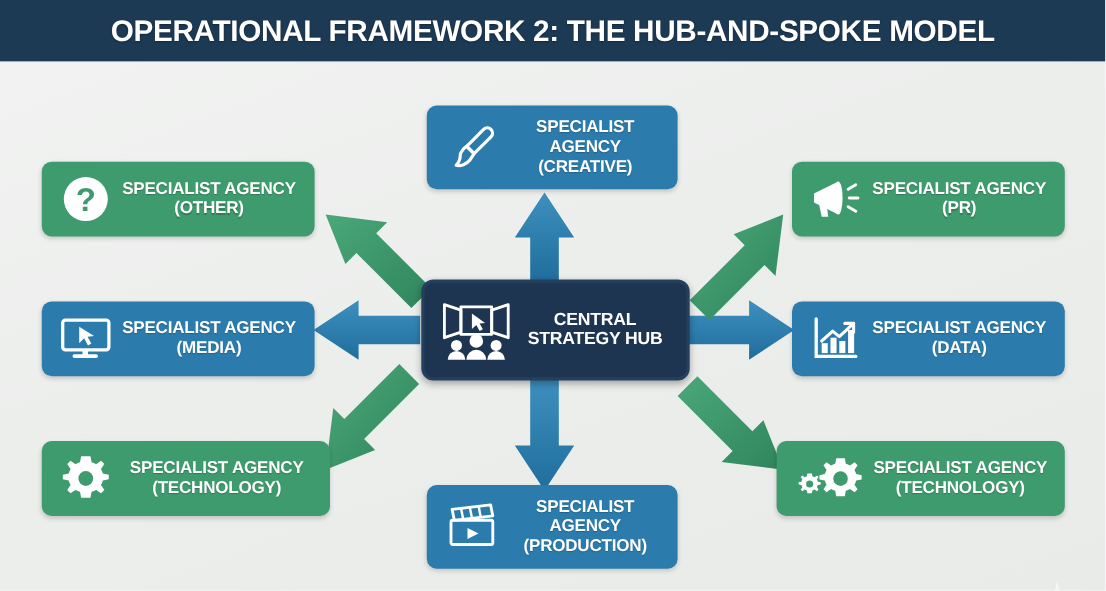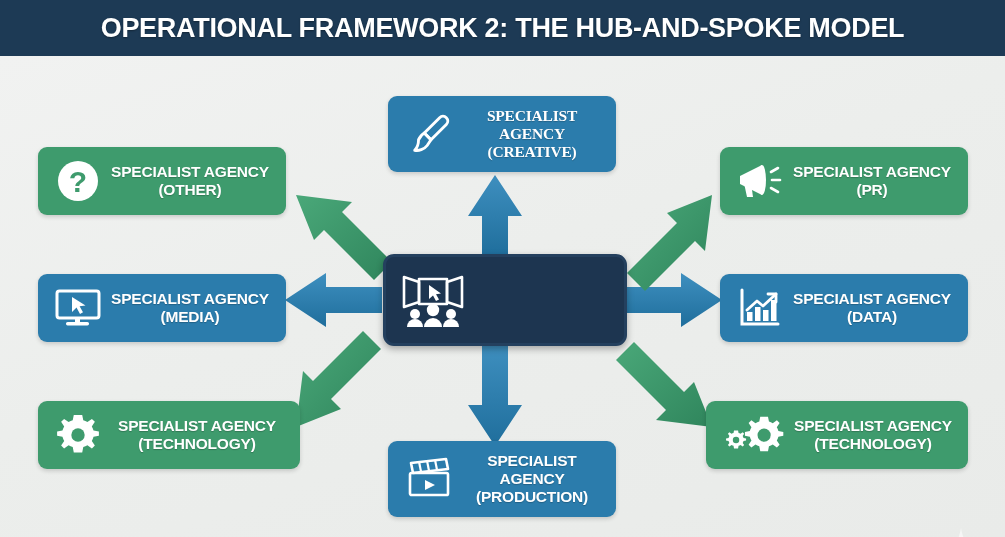--- a/index.html
+++ b/index.html
@@ -205,21 +205,21 @@
 
       <g>
         <polygon points="712,371 656,364 666,354 616,304 634,286 684,336 694,326" fill="url(#ggreen)"></polygon>
       </g>
     </svg>
 
     <svg class="sparkle" style="left:935px; top:470px;" width="52" height="52" viewBox="0 0 52 52">
       <path d="M26 2 C29 18 34 23 50 26 C34 29 29 34 26 50 C23 34 18 29 2 26 C18 23 23 18 26 2 Z" fill="#ffffff" opacity="0.65"></path>
     </svg>
 
-    <div class="node blue node-tall" style="left:388px; top:40px; width:228px;font-family:Liberation Serif, serif;">
+    <div class="node blue node-tall" style="left:388px; top:40px; width:228px;">
       <div class="node-icon">
         <svg width="46" height="46" viewBox="0 0 48 48">
           <g fill="none" stroke="#ffffff" stroke-width="3" stroke-linejoin="round" stroke-linecap="round">
             <path d="M40 7 C42 9 42 12 40 14 L24 30 L17 23 L33 7 C35 5 38 5 40 7 Z"></path>
             <path d="M17 23 L24 30 L20 36 C17 40 11 42 7 41 C10 38 11 34 11 30 C13 26 15 24 17 23 Z"></path>
           </g>
         </svg>
       </div>
       <div class="node-label">SPECIALIST
 AGENCY
@@ -351,17 +351,19 @@
             <circle cx="33" cy="39" r="6.2"></circle>
             <path d="M24 56 a9 9 0 0 1 18 0 Z"></path>
             <circle cx="15" cy="43" r="5"></circle>
             <path d="M7 56 a8 8 0 0 1 16 0 Z"></path>
             <circle cx="51" cy="43" r="5"></circle>
             <path d="M43 56 a8 8 0 0 1 16 0 Z"></path>
           </g>
         </svg>
       </div>
       <div id="hub-text">
+        <div id="hub-title">CENTRAL
+STRATEGY HUB</div>
       </div>
     </div>
 
   </div>
 </div>
 
 </body></html>

